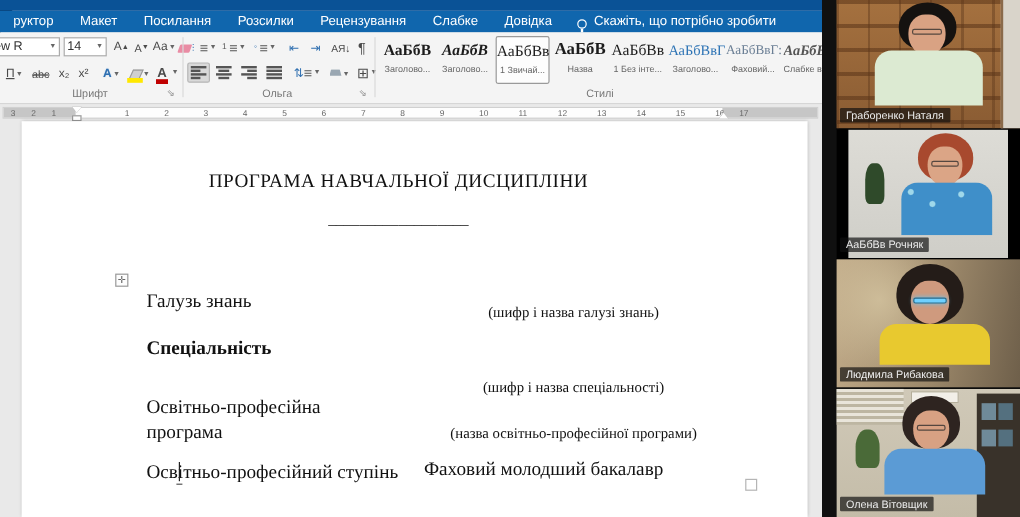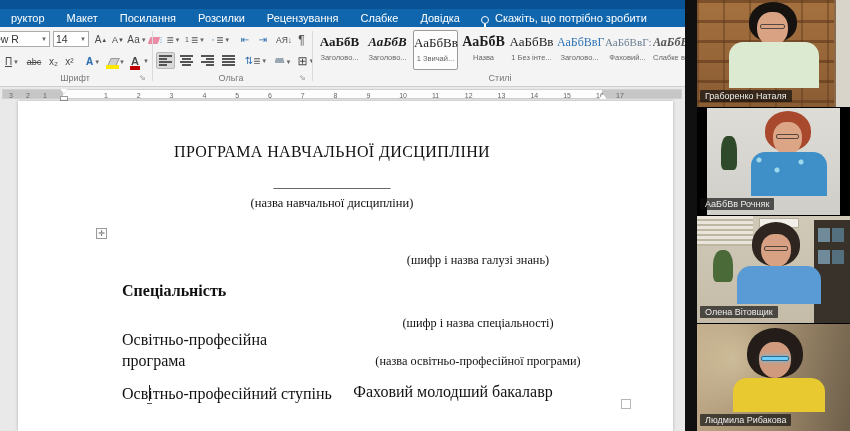--- a/index.html
+++ b/index.html
@@ -389,24 +389,24 @@
       <div class="ind-left"></div>
       <div class="ind-left2"></div>
       <div class="ind-right"></div>
     </div>
   </div>
 
   <div class="doc-area">
     <div class="page">
       <div class="doc-title">ПРОГРАМА НАВЧАЛЬНОЇ ДИСЦИПЛІНИ</div>
       <div class="doc-line">__________________</div>
-      <div class="doc-sub">(назва навчальної дисципліни)</div>
 
       <div class="mv-handle">✛</div>
 
+      <div class="fld-label" style="top:140px;">Галузь знань</div>
       <div class="fld-hint" style="top:152px;">(шифр і назва галузі знань)</div>
 
       <div class="fld-label" style="top:179px;font-weight:bold;">Спеціальність</div>
       <div class="fld-hint" style="top:215px;">(шифр і назва спеціальності)</div>
 
       <div class="fld-label" style="top:228px; width:175px;">Освітньо-професійна програма</div>
       <div class="fld-hint" style="top:253px;">(назва освітньо-професійної програми)</div>
 
       <div class="fld-label" style="top:282px;">Освітньо-професійний ступінь</div>
       <div class="fld-value" style="top:282px;">Фаховий молодший бакалавр</div>
@@ -431,38 +431,38 @@
       <div class="scene" style="background:#000;">
         <div class="vid">
           <div class="plant"></div>
           <div class="hair"></div>
           <div class="face"></div>
           <div class="glasses"></div>
           <div class="torso"></div>
         </div>
       </div>
       <div class="pname">АаБбВв Рочняк</div>
+    </div>
+    <div class="tile t4">
+      <div class="scene">
+        <div class="hair"></div>
+        <div class="face"></div>
+        <div class="glasses"></div>
+        <div class="torso"></div>
+      </div>
+      <div class="pname">Людмила Рибакова</div>
     </div>
     <div class="tile t3">
       <div class="scene">
         <div class="blind"></div>
         <div class="lamp"></div>
         <div class="shelf"></div>
         <div class="plant"></div>
         <div class="hair"></div>
         <div class="face"></div>
         <div class="glasses"></div>
         <div class="torso"></div>
       </div>
       <div class="pname">Олена Вітовщик</div>
     </div>
-    <div class="tile t4">
-      <div class="scene">
-        <div class="hair"></div>
-        <div class="face"></div>
-        <div class="glasses"></div>
-        <div class="torso"></div>
-      </div>
-      <div class="pname">Людмила Рибакова</div>
-    </div>
   </div>
 
 </div>
 
 </body></html>

